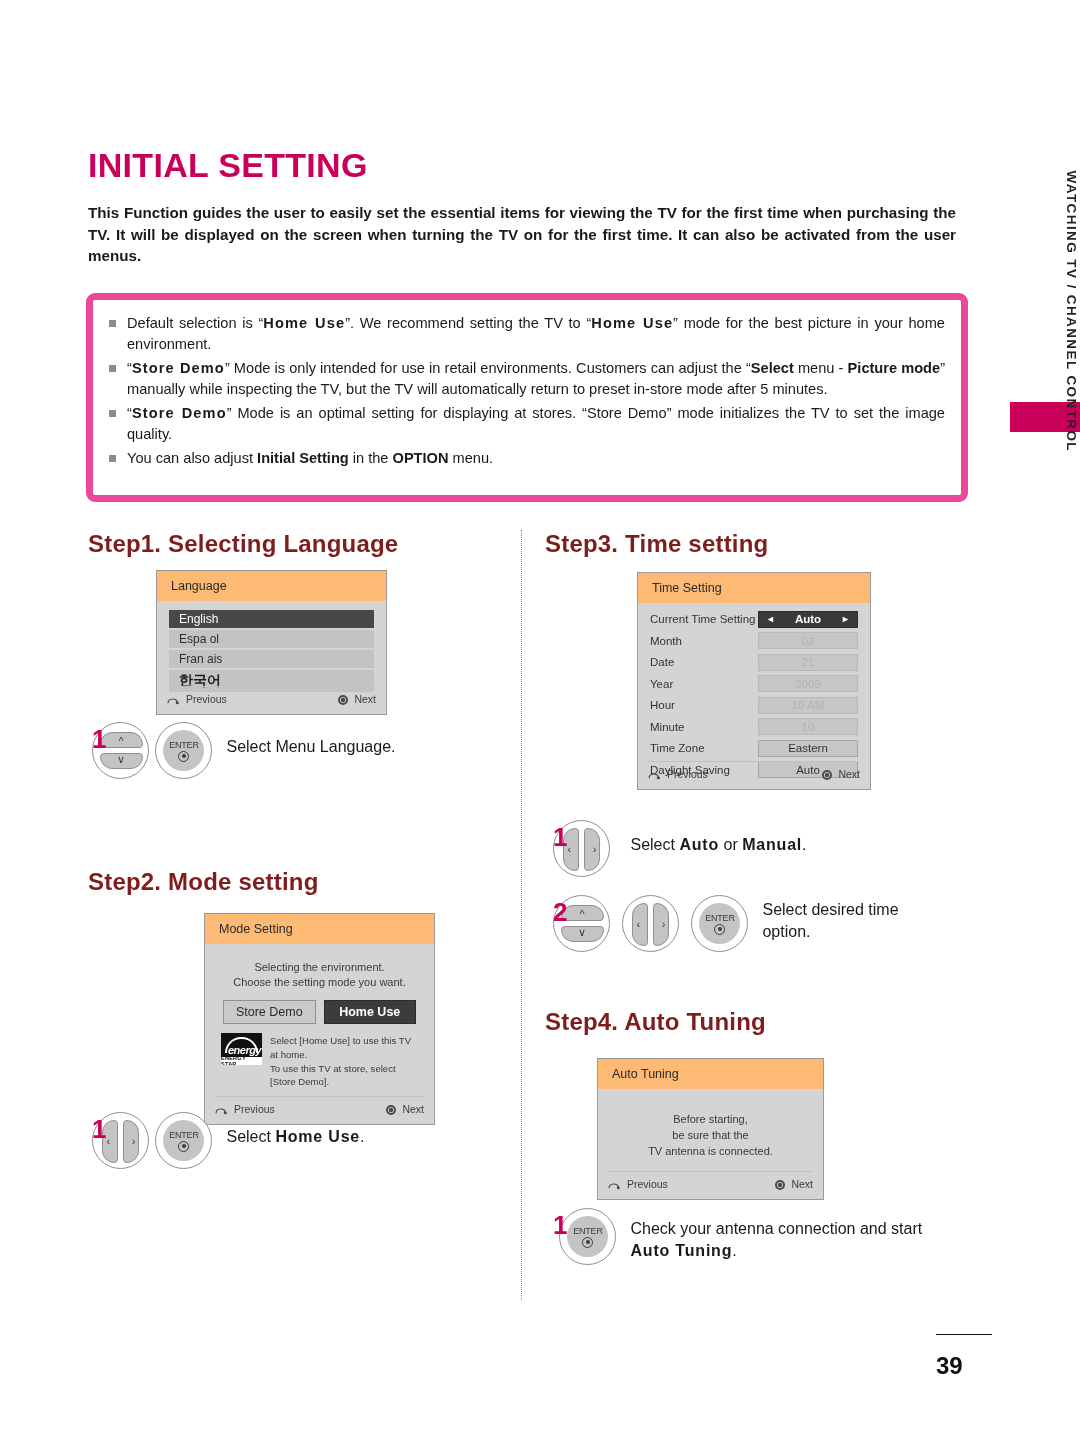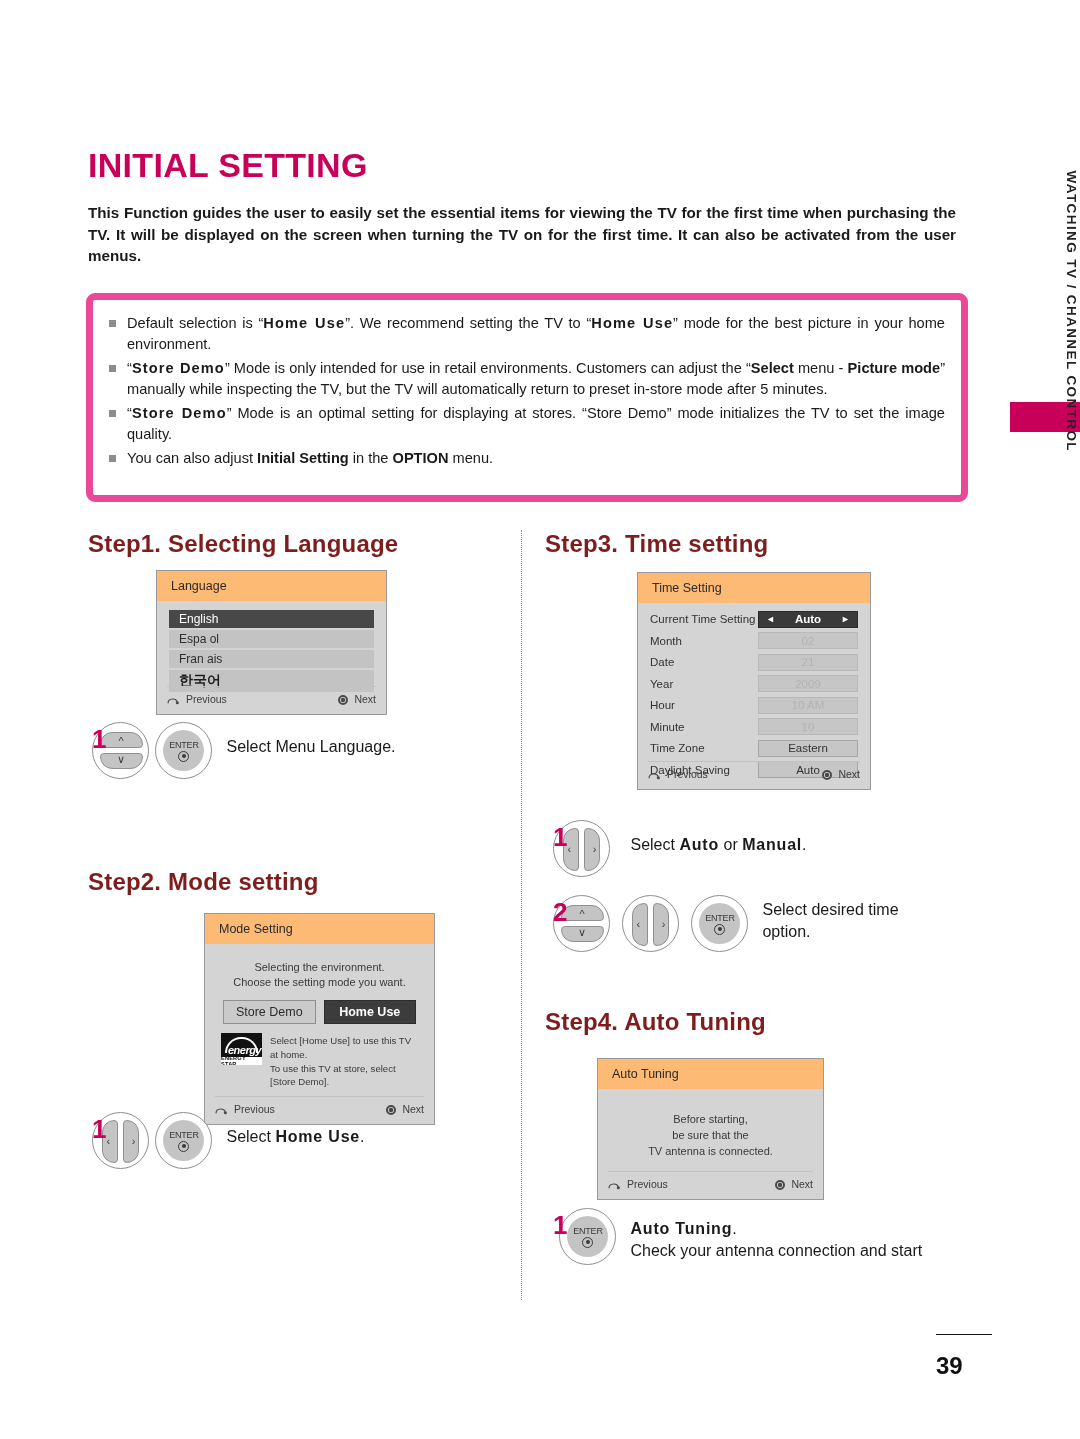--- a/index.html
+++ b/index.html
@@ -504,22 +504,22 @@
 
 <div class="keyrow" style="left:553px; top:1208px;">
   <span class="stepnum">1</span>
   <div class="enterkey" style="margin-left:6px;">
     <div class="inner">
       <span class="etxt2">ENTER</span>
       <span class="ecirc"></span>
     </div>
   </div>
   <div class="keytext" style="padding-top:10px;">
+    <div>Check your antenna connection and start</div>
     <div><span class="b">Auto Tuning</span><span>.</span></div>
-    <div>Check your antenna connection and start</div>
   </div>
 </div>
 
 <div class="sidetab"></div>
 <div class="sidelabel">WATCHING TV / CHANNEL CONTROL</div>
 
 <div class="footrule"></div>
 <div class="pagenum">39</div>
 
 </body></html>

